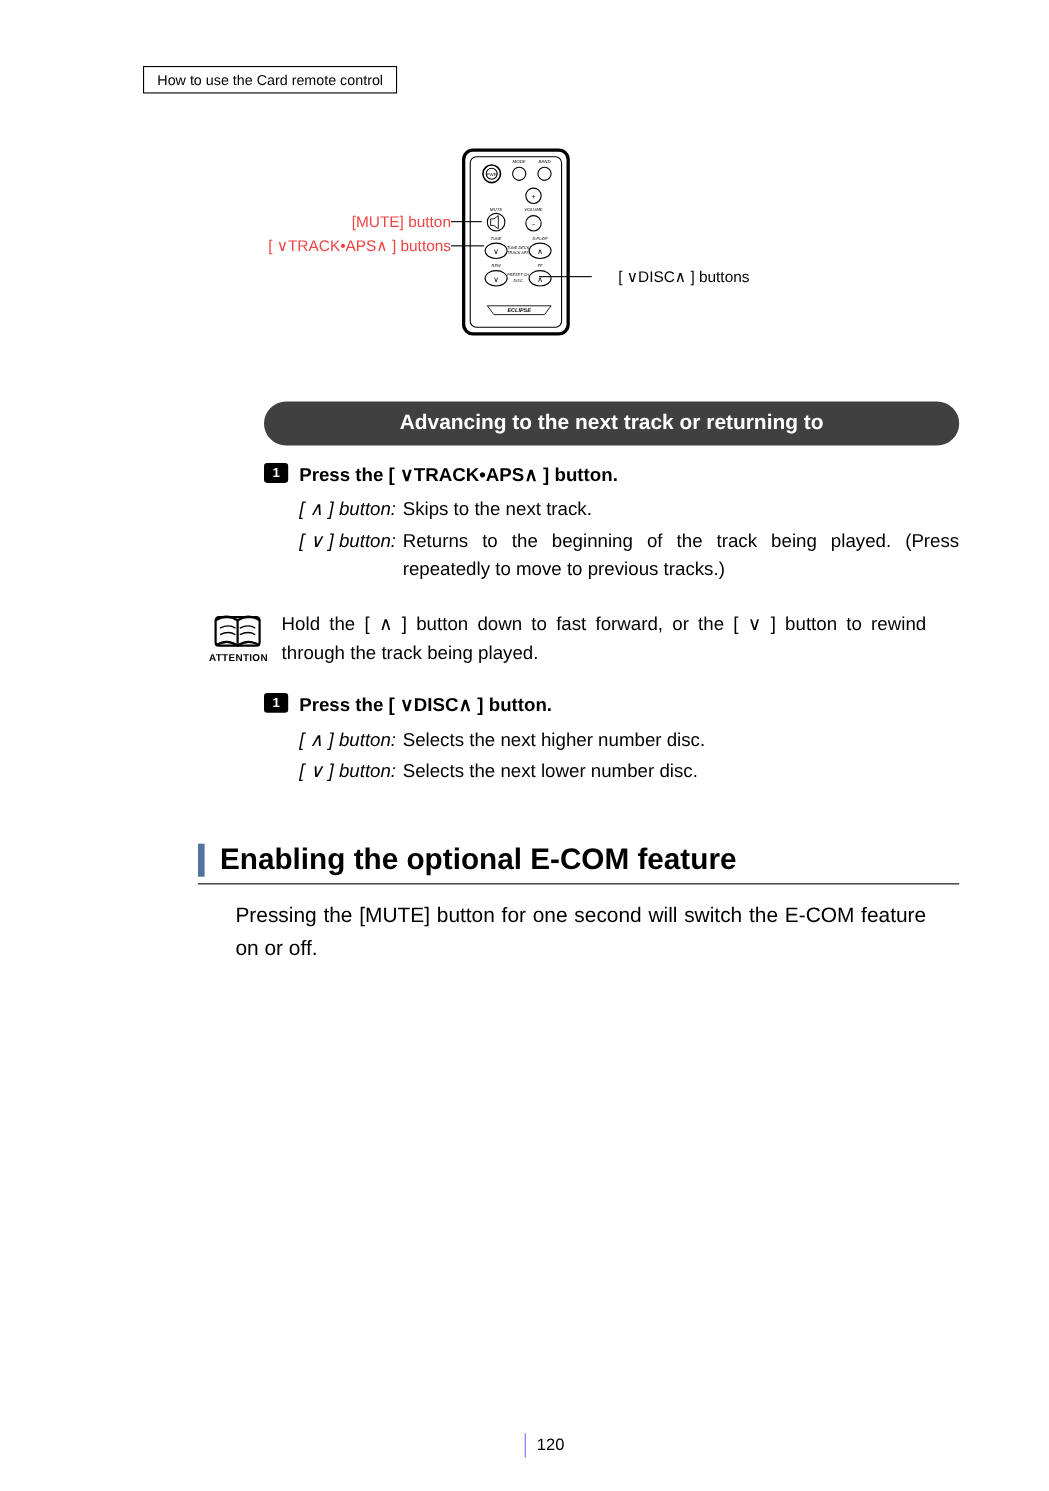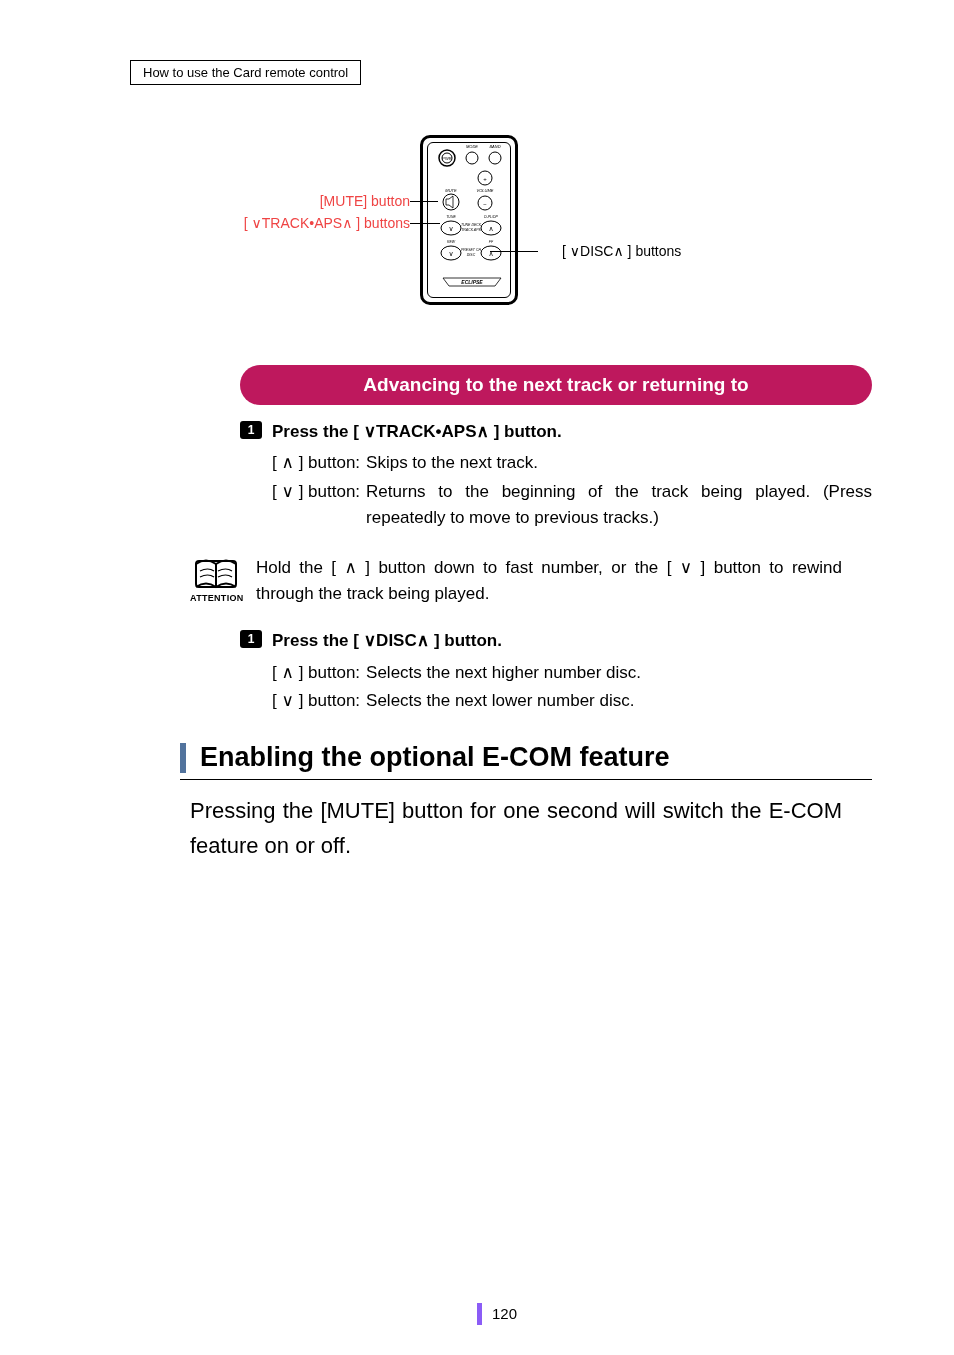--- a/index.html
+++ b/index.html
@@ -52,21 +52,21 @@
     position: absolute;
     text-align: left;
     font-size: 14px;
   }
   .line {
     position: absolute;
     background: #000;
     height: 1px;
   }
   .pill {
-    background: #be185d;
+    background: #404040;
     color: #fff;
     border-radius: 22px;
     padding: 6px 18px;
     font-size: 19px;
     font-weight: bold;
     display: inline-block;
     line-height: 1.25;
     margin-bottom: 14px;
   }
   .pill.twoline { display:block; text-align:center; padding: 8px 18px; }
@@ -98,21 +98,21 @@
     line-height: 1.5;
     flex: 1;
   }
   .step-text b { font-weight: bold; }
   .sub-list {
     margin-left: 32px;
     font-size: 17px;
     line-height: 1.55;
   }
   .sub-list .row { display: flex; margin-bottom: 2px; }
-  .sub-list .key { white-space: nowrap; margin-right: 6px; }
+  .sub-list .key { white-space: nowrap; margin-right: 6px; font-style: italic; }
   .sub-list .val { flex:1; text-align: justify; }
   .attention-row {
     display: flex;
     align-items: flex-start;
     margin-left: 60px;
     margin-right: 30px;
     margin-top: 18px;
     margin-bottom: 22px;
   }
   .attention-icon {
@@ -130,54 +130,54 @@
   }
   .attention-text {
     font-size: 17px;
     line-height: 1.5;
     text-align: justify;
     flex: 1;
   }
   .h2-row {
     display: flex;
     align-items: center;
-    margin-top: 28px;
+    margin-top: 52px;
     margin-bottom: 6px;
     margin-left: 50px;
   }
   .h2-bar {
     width: 6px;
     height: 30px;
     background: #52739d;
     margin-right: 14px;
   }
   .h2-text {
     font-size: 27px;
     font-weight: bold;
   }
   .h2-underline {
     border-bottom: 1px solid #000;
     margin-left: 50px;
     margin-right: 0;
     margin-bottom: 14px;
   }
   .body-para {
-    margin-left: 60px;
+    margin-left: 84px;
     margin-right: 30px;
-    font-size: 22px;
+    font-size: 19px;
     line-height: 1.55;
     text-align: justify;
   }
   .page-num {
     position: absolute;
     bottom: 30px;
     left: 50%;
     font-size: 15px;
     padding-left: 10px;
-    border-left: 5px solid #8b5cf6;
+    border-left: 1px solid #8b5cf6;
     height: 22px;
     line-height: 22px;
   }
   .chev { font-family: Arial, sans-serif; }
 </style>
 </head>
 <body>
 
 <div class="page">
 
@@ -277,21 +277,21 @@
         <line x1="22" y1="9" x2="22" y2="32" stroke="#000" stroke-width="2"></line>
         <path d="M2 32 Q12 25 22 32 Q32 25 42 32" fill="none" stroke="#000" stroke-width="2"></path>
         <path d="M6 16 Q14 12 20 16" fill="none" stroke="#000" stroke-width="1.2"></path>
         <path d="M6 22 Q14 18 20 22" fill="none" stroke="#000" stroke-width="1.2"></path>
         <path d="M24 16 Q32 12 38 16" fill="none" stroke="#000" stroke-width="1.2"></path>
         <path d="M24 22 Q32 18 38 22" fill="none" stroke="#000" stroke-width="1.2"></path>
       </svg>
       <div class="attention-label">ATTENTION</div>
     </div>
     <div class="attention-text">
-      <span>Hold the [ </span><span class="chev">∧</span><span> ] button down to fast number, or the [ </span><span class="chev">∨</span><span> ] button to rewind through the track being played.</span>
+      <span>Hold the [ </span><span class="chev">∧</span><span> ] button down to fast forward, or the [ </span><span class="chev">∨</span><span> ] button to rewind through the track being played.</span>
     </div>
   </div>
 
   
   <div class="content-block">
     <div class="step-row">
       <div class="step-num">1</div>
       <div class="step-text">
         <b><span>Press the [ </span><span class="chev">∨</span><span>DISC</span><span class="chev">∧</span><span> ] button.</span></b>
       </div>

